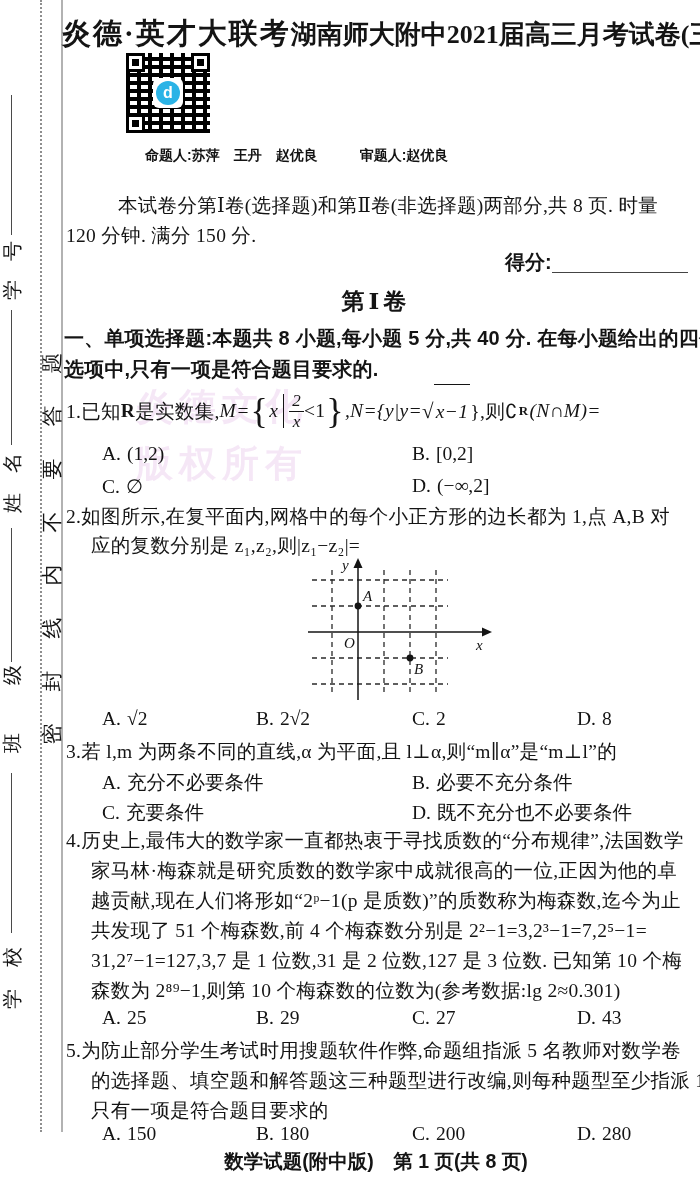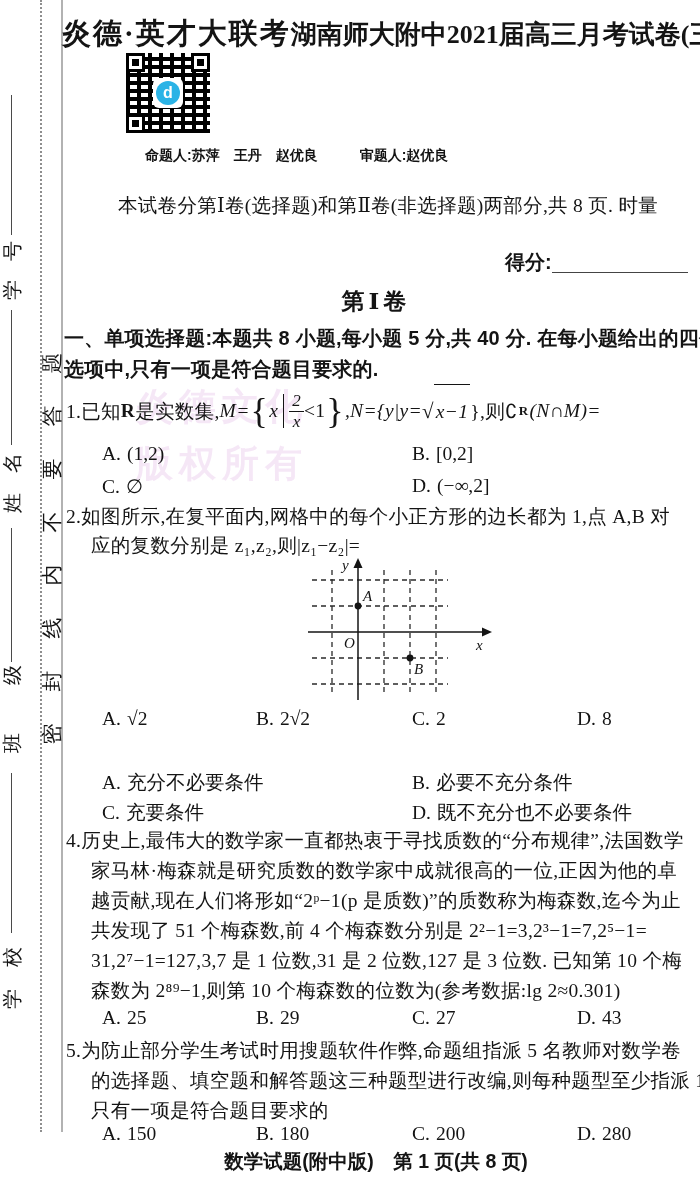--- a/index.html
+++ b/index.html
@@ -139,20 +139,21 @@
       <span class="dot">d</span>
     </span>
   </div>
 
 
   <div class="abs setters hei z">
     <span>命题人:苏萍　王丹　赵优良</span><span class="gap">审题人:赵优良</span>
   </div>
 
   <div class="abs intro-l z" style="top:192px;left:118px;">本试卷分第Ⅰ卷(选择题)和第Ⅱ卷(非选择题)两部分,共 8 页. 时量</div>
+  <div class="abs intro-l z" style="top:222px;left:66px;">120 分钟. 满分 150 分.</div>
 
   <div class="abs score z">
     <span class="hei">得分:</span><span class="score-line"></span>
   </div>
 
   <div class="abs part-title z">第Ⅰ卷</div>
 
   <div class="abs sec-l hei z" style="top:325px;">一、单项选择题:本题共 8 小题,每小题 5 分,共 40 分. 在每小题给出的四个</div>
   <div class="abs sec-l hei z" style="top:356px;">选项中,只有一项是符合题目要求的.</div>
 
@@ -215,20 +216,21 @@
     <text x="118" y="120">B</text>
   </svg>
 
   <div class="abs optrow z" style="top:708px;">
     <span class="opt p1"><span class="ol">A.</span><span>√2</span></span>
     <span class="opt p2"><span class="ol">B.</span><span>2√2</span></span>
     <span class="opt p3"><span class="ol">C.</span><span>2</span></span>
     <span class="opt p4"><span class="ol">D.</span><span>8</span></span>
   </div>
 
+  <div class="abs ql z" style="top:738px;">3.若 l,m 为两条不同的直线,α 为平面,且 l⊥α,则“m∥α”是“m⊥l”的</div>
   <div class="abs optrow z" style="top:769px;">
     <span class="opt p1"><span class="ol">A.</span><span>充分不必要条件</span></span>
     <span class="opt p3"><span class="ol">B.</span><span>必要不充分条件</span></span>
   </div>
   <div class="abs optrow z" style="top:799px;">
     <span class="opt p1"><span class="ol">C.</span><span>充要条件</span></span>
     <span class="opt p3"><span class="ol">D.</span><span>既不充分也不必要条件</span></span>
   </div>
 
   <div class="abs ql z" style="top:827px;text-align:right;">4.历史上,最伟大的数学家一直都热衷于寻找质数的“分布规律”,法国数学</div>

